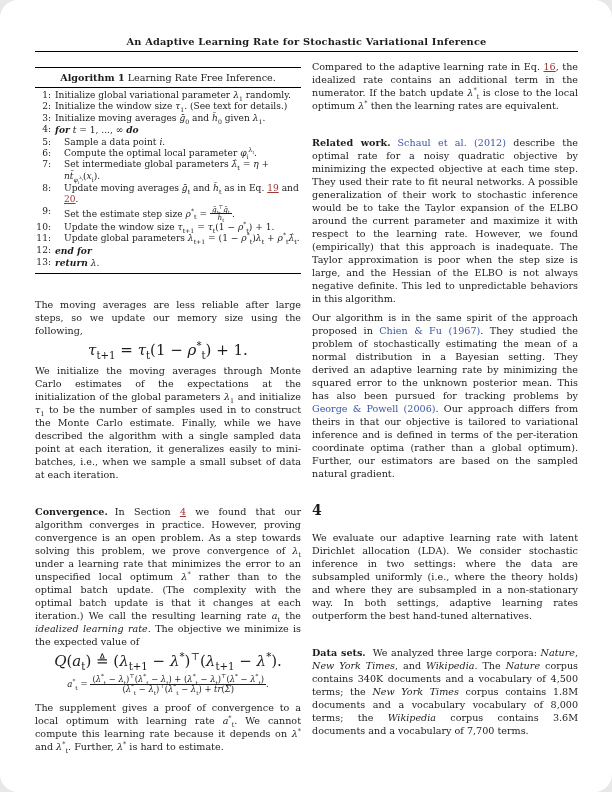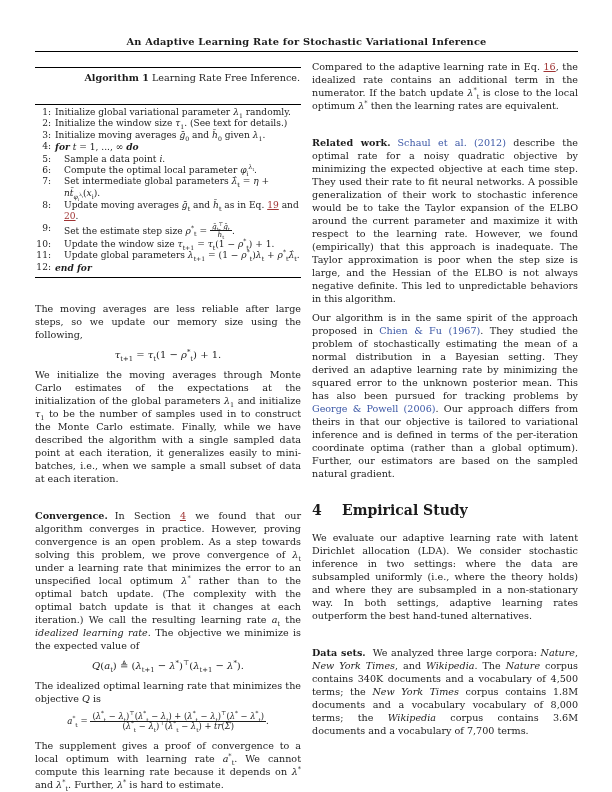--- a/index.html
+++ b/index.html
@@ -2,49 +2,50 @@
 <html><head>
 <meta charset="utf-8">
 <style>
   * { margin:0; padding:0; box-sizing:border-box; }
   html,body { background:#e8e8e8; }
   .page {
     position:relative; width:612px; height:792px; margin:0 auto;
     background:#ffffff; overflow:hidden;
     font-family:"DejaVu Serif", "Liberation Serif", serif;
     color:#1c1c1c;
+    border-radius:18px;
   }
   .running-head {
     position:absolute; top:36px; left:35px; right:34px;
     text-align:center; font-weight:bold; font-size:9.8px; letter-spacing:.2px;
   }
   .head-rule {
     position:absolute; top:51px; left:35px; right:34px;
     border-top:1px solid #000;
   }
   .cols {
     position:absolute; top:60px; left:35px; width:543px;
     display:flex; gap:11px;
   }
   .col { width:266px; font-size:9.6px; line-height:13px; text-align:justify; }
 
   
   .algo { border-top:1.6px solid #000; border-bottom:1.6px solid #000; margin-top:7px; }
-  .algo-caption { font-size:9.6px; padding:3px 1px 20px 1px; border-bottom:0.8px solid #000; text-align:right; }
+  .algo-caption { font-size:9.6px; padding:3px 1px 3px 1px; border-bottom:0.8px solid #000; text-align:center; }
   .algo-caption b { font-weight:bold; }
   .algo-body { padding:2px 0 3px 0; }
   .algo-line { display:flex; font-size:9.1px; line-height:11.4px; text-align:left; }
   .algo-num { width:16px; text-align:right; flex:0 0 16px; color:#1c1c1c; }
   .algo-txt { padding-left:4px; flex:1; }
   .algo-line.ind .algo-txt { padding-left:13px; }
   .algo-txt b { font-weight:bold;font-style:italic; }
 
   
   .equation { text-align:center; margin:7px 0 7px 0; font-size:9.6px; text-align:center; }
-  .eq-small { font-size:10px; }
+  .eq-small { font-size:15px; }
   .frac { display:inline-block; vertical-align:middle; text-align:center; line-height:1.1; }
   .frac .fnum { display:block; padding:0 2px; }
   .frac .fden { display:block; border-top:0.8px solid #1c1c1c; padding:0 2px; }
   .frac.inline { font-size:7.3px; line-height:1.05; }
   .eq-big { font-size:8.6px; }
   .eq-big .frac { font-size:8.4px; }
 
   sup, sub { font-size:68%; line-height:0; }
 
   p.para { margin-top:6px; }
@@ -118,55 +119,57 @@
               <span class="algo-txt">Update the window size <i>τ</i><sub>t+1</sub> = <i>τ</i><sub>t</sub>(1 − <i>ρ</i><sup>*</sup><sub>t</sub>) + 1.</span>
             </div>
           <div class="algo-line ind">
               <span class="algo-num">11:</span>
               <span class="algo-txt">Update global parameters <i>λ</i><sub>t+1</sub> = (1 − <i>ρ</i><sup>*</sup><sub>t</sub>)<i>λ</i><sub>t</sub> + <i>ρ</i><sup>*</sup><sub>t</sub><i>λ̂</i><sub>t</sub>.</span>
             </div>
           <div class="algo-line">
               <span class="algo-num">12:</span>
               <span class="algo-txt"><b>end for</b></span>
             </div>
+          <div class="algo-line">
+              <span class="algo-num">13:</span>
+              <span class="algo-txt"><b>return</b> <i>λ</i>.</span>
+            </div>
         </div>
       </div>
 
       <p class="para gap">The moving averages are less reliable after large steps, so we update our memory size using the following,</p>
 
       <div class="equation eq-small"><i>τ</i><sub>t+1</sub> = <i>τ</i><sub>t</sub>(1 − <i>ρ</i><sup>*</sup><sub>t</sub>) + 1.</div>
 
 
       <p class="para">We initialize the moving averages through Monte Carlo estimates of the expectations at the initialization of the global parameters <i>λ</i><sub>1</sub> and initialize <i>τ</i><sub>1</sub> to be the number of samples used in to construct the Monte Carlo estimate. Finally, while we have described the algorithm with a single sampled data point at each iteration, it generalizes easily to mini-batches, i.e., when we sample a small subset of data at each iteration.</p>
 
       <p class="para gap"><span class="runin">Convergence.</span><span>In Section <span class="link">4</span> we found that our algorithm converges in practice. However, proving convergence is an open problem. As a step towards solving this problem, we prove convergence of <i>λ</i><sub>t</sub> under a learning rate that minimizes the error to an unspecified local optimum <i>λ</i><sup>*</sup> rather than to the optimal batch update. (The complexity with the optimal batch update is that it changes at each iteration.) We call the resulting learning rate <i>a</i><sub>t</sub> the <i>idealized learning rate</i>. The objective we minimize is the expected value of</span></p>
 
       <div class="equation eq-small"><i>Q</i>(<i>a</i><sub>t</sub>) ≜ (<i>λ</i><sub>t+1</sub> − <i>λ</i><sup>*</sup>)<sup>⊤</sup>(<i>λ</i><sub>t+1</sub> − <i>λ</i><sup>*</sup>).</div>
 
-      <p class="para">The idealized optimal learning rate that minimizes the objective <i>Q</i> is</p>
 
       <div class="equation eq-big">
         <span><i>a</i><sup>*</sup><sub>t</sub> = </span><span class="frac"><span class="fnum">(<i>λ</i><sup>*</sup><sub>t</sub> − <i>λ</i><sub>t</sub>)<sup>⊤</sup>(<i>λ</i><sup>*</sup><sub>t</sub> − <i>λ</i><sub>t</sub>) + (<i>λ</i><sup>*</sup><sub>t</sub> − <i>λ</i><sub>t</sub>)<sup>⊤</sup>(<i>λ</i><sup>*</sup> − <i>λ</i><sup>*</sup><sub>t</sub>)</span><span class="fden">(<i>λ</i><sup>*</sup><sub>t</sub> − <i>λ</i><sub>t</sub>)<sup>⊤</sup>(<i>λ</i><sup>*</sup><sub>t</sub> − <i>λ</i><sub>t</sub>) + <i>tr</i>(<i>Σ</i>)</span></span><span>.</span>
       </div>
 
       <p class="para">The supplement gives a proof of convergence to a local optimum with learning rate <i>a</i><sup>*</sup><sub>t</sub>. We cannot compute this learning rate because it depends on <i>λ</i><sup>*</sup> and <i>λ</i><sup>*</sup><sub>t</sub>. Further, <i>λ</i><sup>*</sup> is hard to estimate.</p>
 
     </div>
 
     <div class="col">
 
       <p class="para first">Compared to the adaptive learning rate in Eq. <span class="link">16</span>, the idealized rate contains an additional term in the numerator. If the batch update <i>λ</i><sup>*</sup><sub>t</sub> is close to the local optimum <i>λ</i><sup>*</sup> then the learning rates are equivalent.</p>
 
       <p class="para gap"><span class="runin">Related work.</span><span><span class="cite">Schaul et al. (2012)</span> describe the optimal rate for a noisy quadratic objective by minimizing the expected objective at each time step. They used their rate to fit neural networks. A possible generalization of their work to stochastic inference would be to take the Taylor expansion of the ELBO around the current parameter and maximize it with respect to the learning rate. However, we found (empirically) that this approach is inadequate. The Taylor approximation is poor when the step size is large, and the Hessian of the ELBO is not always negative definite. This led to unpredictable behaviors in this algorithm.</span></p>
 
       <p class="para">Our algorithm is in the same spirit of the approach proposed in <span class="cite">Chien &amp; Fu (1967)</span>. They studied the problem of stochastically estimating the mean of a normal distribution in a Bayesian setting. They derived an adaptive learning rate by minimizing the squared error to the unknown posterior mean. This has also been pursued for tracking problems by <span class="cite">George &amp; Powell (2006)</span>. Our approach differs from theirs in that our objective is tailored to variational inference and is defined in terms of the per-iteration coordinate optima (rather than a global optimum). Further, our estimators are based on the sampled natural gradient.</p>
 
       <div class="section-head">
         <span class="section-num">4</span>
-          <span>Empirical Study</span>
       </div>
 
       <p class="para first">We evaluate our adaptive learning rate with latent Dirichlet allocation (LDA). We consider stochastic inference in two settings: where the data are subsampled uniformly (i.e., where the theory holds) and where they are subsampled in a non-stationary way. In both settings, adaptive learning rates outperform the best hand-tuned alternatives.</p>
 
       <p class="para gap"><span class="runin">Data sets.</span><span>We analyzed three large corpora: <i>Nature</i>, <i>New York Times</i>, and <i>Wikipedia</i>. The <i>Nature</i> corpus contains 340K documents and a vocabulary of 4,500 terms; the <i>New York Times</i> corpus contains 1.8M documents and a vocabulary vocabulary of 8,000 terms; the <i>Wikipedia</i> corpus contains 3.6M documents and a vocabulary of 7,700 terms.</span></p>
 
 
     </div>
   </div>
 </div>

